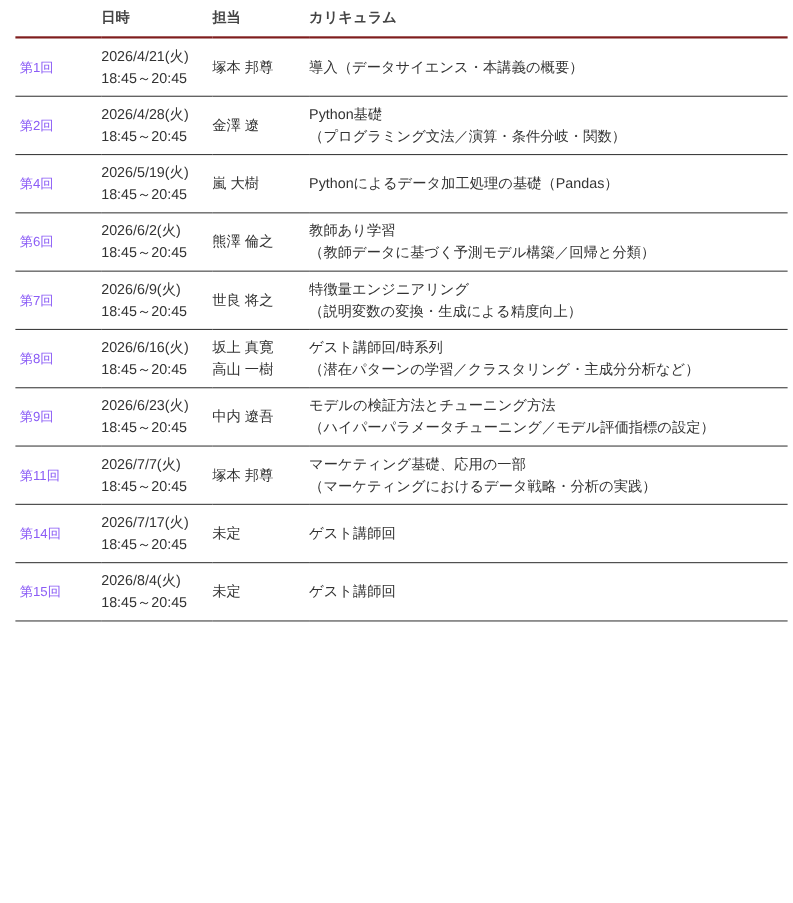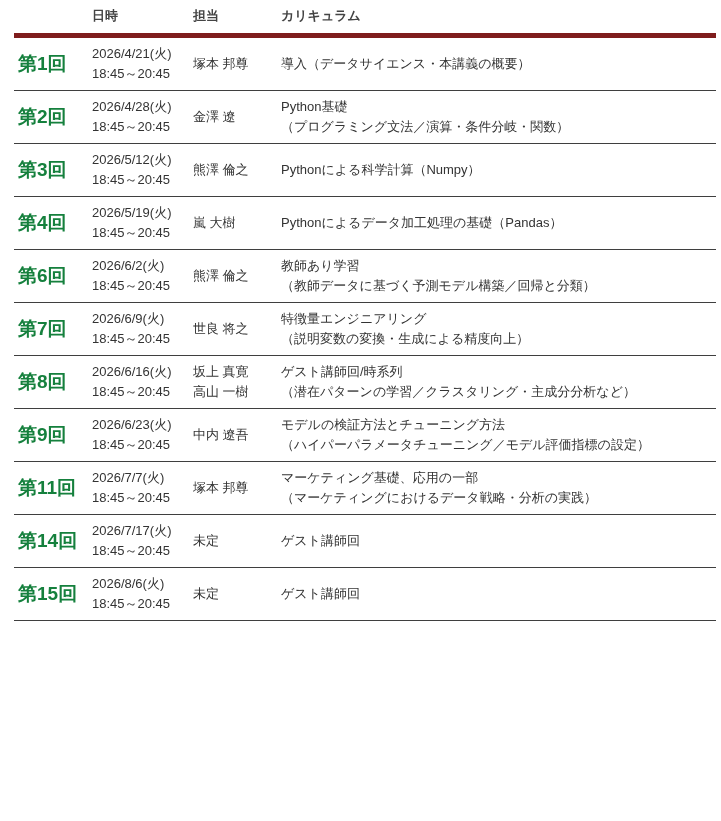--- a/index.html
+++ b/index.html
@@ -32,31 +32,31 @@
     vertical-align: middle;
     padding: 6px 8px 6px 0;
     font-size: 13px;
     line-height: 20px;
     font-weight: 400;
     overflow: hidden;
   }
   thead th {
     color: #444444;
     font-weight: 700;
-    border-bottom: 5px solid #7f1d1d;
+    border-bottom: 2px solid #7f1d1d;
     padding-top: 6px;
     padding-bottom: 7px;
   }
   tbody tr {
     border-bottom: 1px solid #3f3f3f;
   }
   td.col-session, th.col-session {
-    font-weight: 700;
-    font-size: 19px;
-    color: #15803d;
+    font-weight: 400;
+    font-size: 12px;
+    color: #8b5cf6;
     padding-left: 4px;
   }
   thead th.col-session { padding-left: 4px; }
   .cell-line { white-space: nowrap; }
 </style>
 </head>
 <body>
 
 <div class="schedule-wrap">
   <table class="schedule">
@@ -96,33 +96,20 @@
           </td>
           <td>
             <div class="cell-line">金澤 遼</div>
           </td>
           <td>
             <div class="cell-line">Python基礎</div>
             <div class="cell-line">（プログラミング文法／演算・条件分岐・関数）</div>
           </td>
         </tr>
         <tr>
-          <td class="col-session">第3回</td>
-          <td>
-            <div class="cell-line">2026/5/12(火)</div>
-            <div class="cell-line">18:45～20:45</div>
-          </td>
-          <td>
-            <div class="cell-line">熊澤 倫之</div>
-          </td>
-          <td>
-            <div class="cell-line">Pythonによる科学計算（Numpy）</div>
-          </td>
-        </tr>
-        <tr>
           <td class="col-session">第4回</td>
           <td>
             <div class="cell-line">2026/5/19(火)</div>
             <div class="cell-line">18:45～20:45</div>
           </td>
           <td>
             <div class="cell-line">嵐 大樹</div>
           </td>
           <td>
             <div class="cell-line">Pythonによるデータ加工処理の基礎（Pandas）</div>
@@ -208,21 +195,21 @@
           <td>
             <div class="cell-line">未定</div>
           </td>
           <td>
             <div class="cell-line">ゲスト講師回</div>
           </td>
         </tr>
         <tr>
           <td class="col-session">第15回</td>
           <td>
-            <div class="cell-line">2026/8/6(火)</div>
+            <div class="cell-line">2026/8/4(火)</div>
             <div class="cell-line">18:45～20:45</div>
           </td>
           <td>
             <div class="cell-line">未定</div>
           </td>
           <td>
             <div class="cell-line">ゲスト講師回</div>
           </td>
         </tr>
       </tbody>

